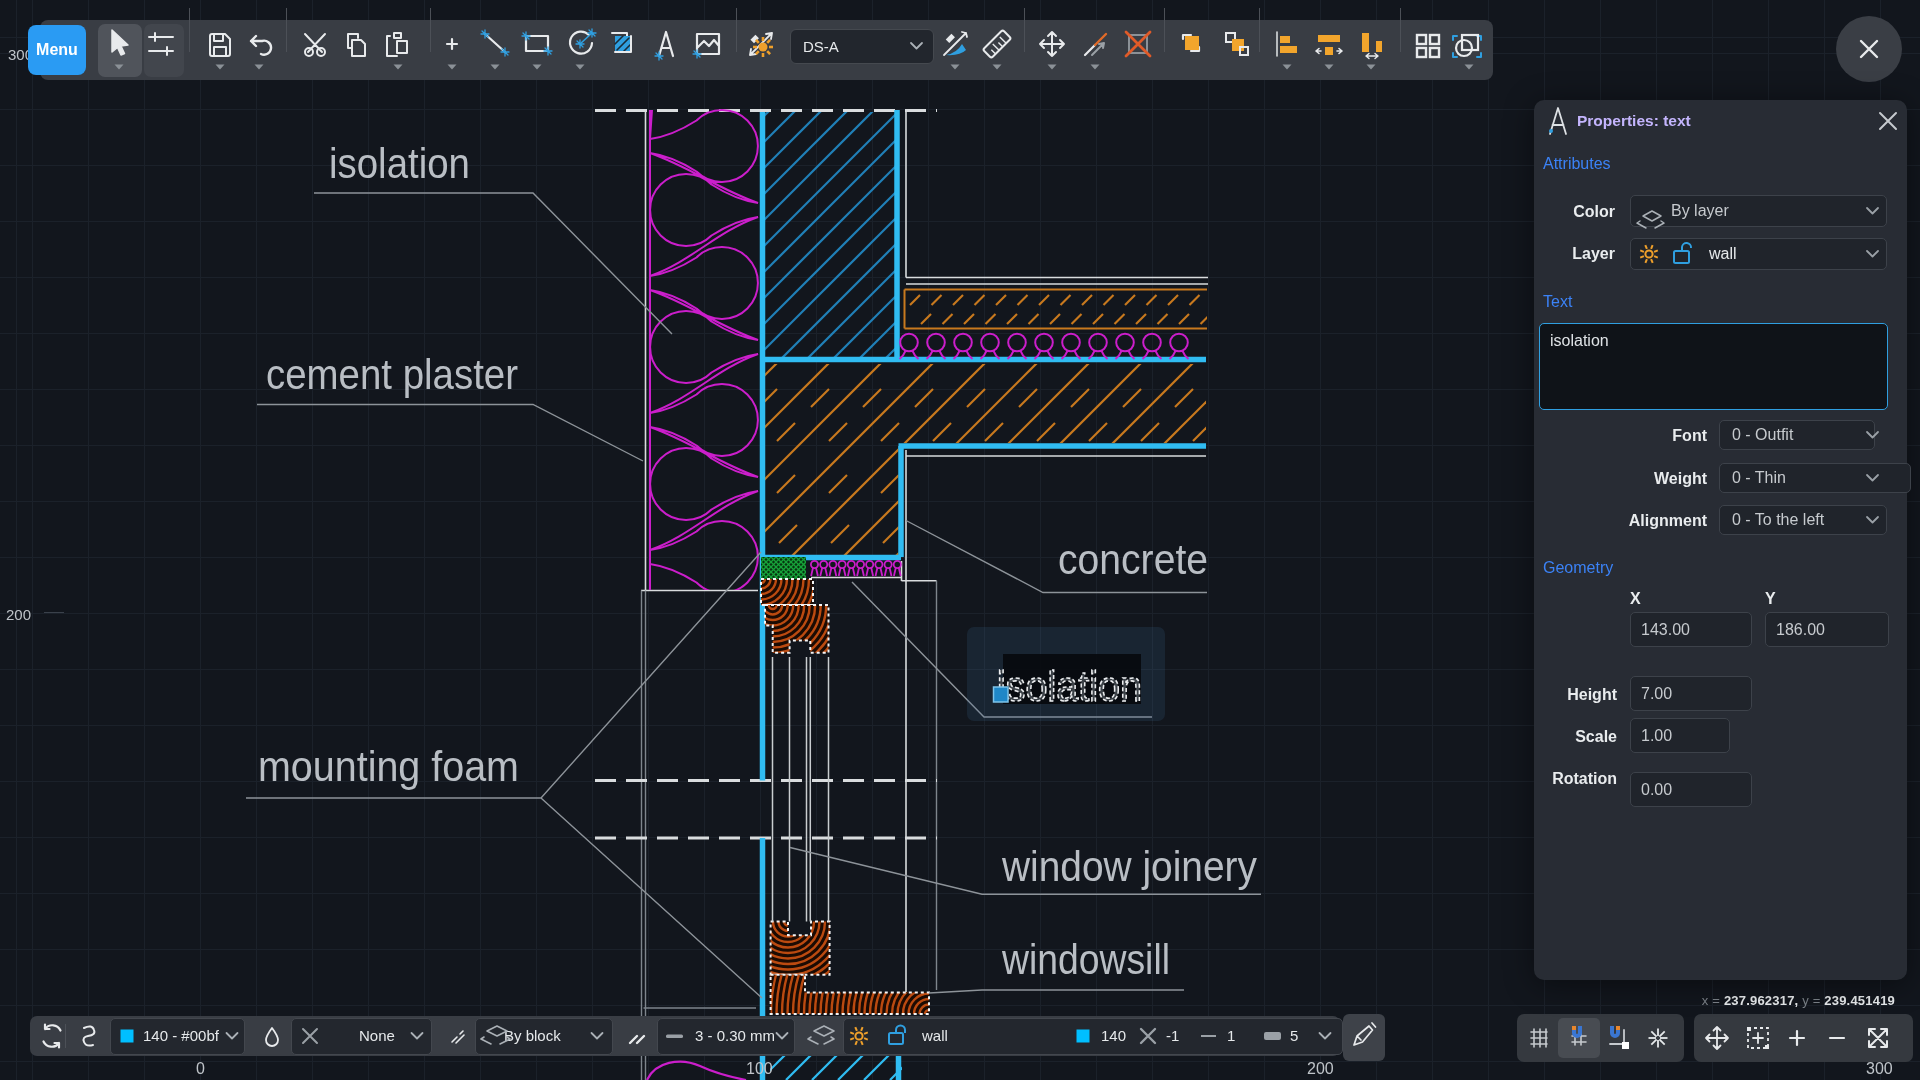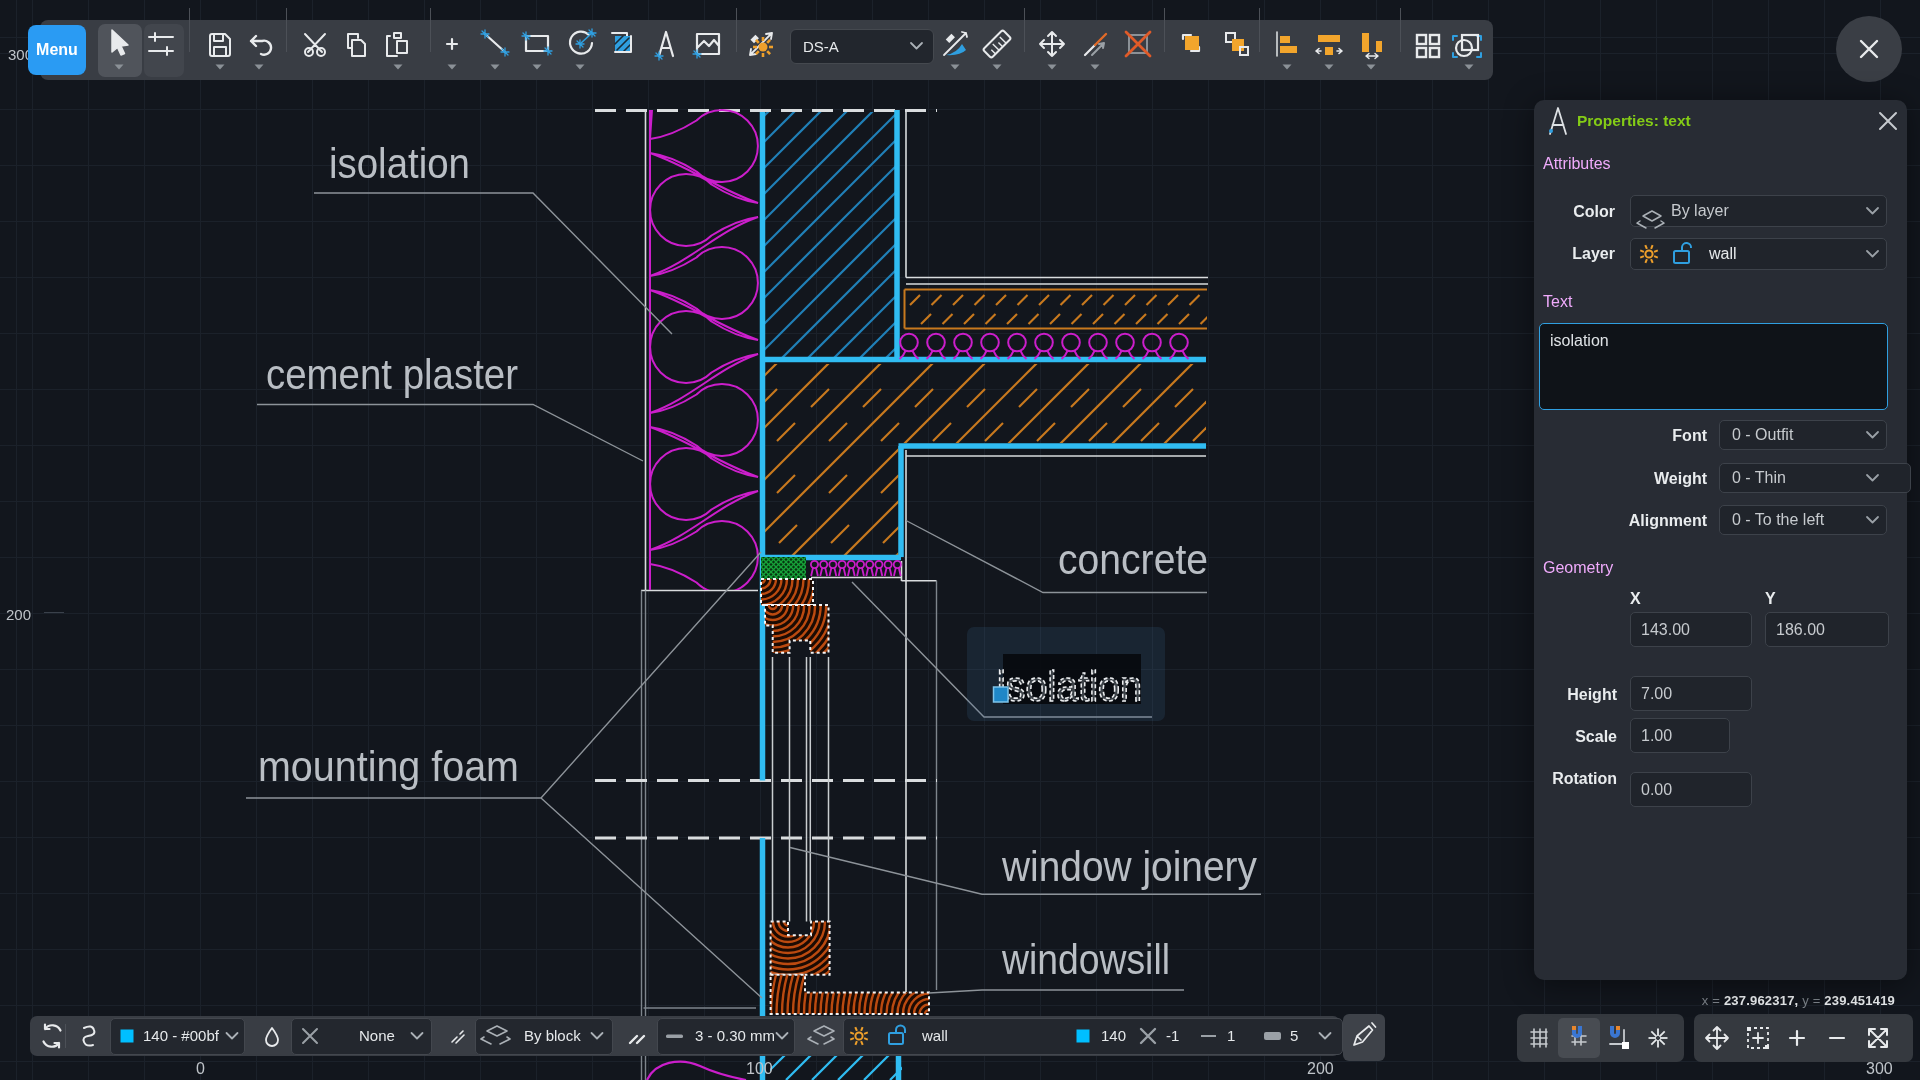--- a/index.html
+++ b/index.html
@@ -16,21 +16,21 @@
 #dsa { left:790px; top:29px; width:144px; height:35px; background:#22262d; border:1px solid #45494f; border-radius:6px; color:#e6e9eb; font-size:15px; line-height:33px; padding-left:12px; }
 #closebtn { left:1836px; top:16px; width:66px; height:66px; border-radius:50%; background:#3a3e45; }
 #botbar { left:30px; top:1016px; width:1310px; height:40px; background:#393d44; border-radius:7px; }
 .dd { position:absolute; top:1017.5px; height:37px; background:#23272e; border:1px solid #43474e; border-radius:5px; color:#e6e9eb; font-size:15px; }
 .ddtext { position:absolute; top:8.5px; }
 #penbox { left:1343px; top:1014px; width:42px; height:47px; background:#3e4249; border-radius:6px; }
 #snapgrp { left:1517px; top:1014px; width:167px; height:48px; background:#35393f; border-radius:7px; }
 #snapsel { left:1558px; top:1018px; width:42px; height:40px; background:#484c52; border-radius:5px; }
 #zoomgrp { left:1694px; top:1014px; width:219px; height:48px; background:#35393f; border-radius:7px; }
 #panel { left:1534px; top:100px; width:373px; height:880px; background:#282c34; border-radius:10px; box-shadow:0 4px 30px rgba(0,0,0,.45); color:#e6e9eb; font-size:15px; }
-.pl { position:absolute; color:#f0abfc; }
+.pl { position:absolute; color:#3b82f6; }
 .pfield { position:absolute; background:#20242b; border:1px solid #3d424a; border-radius:5px; color:#c6cace; }
 .plab { position:absolute; text-align:right; font-weight:bold; color:#e9ecee; }
 .rlab { position:absolute; color:#bfc4c9; font-size:15px; }
 #coords { position:absolute; right:25px; top:993px; font-size:13px; letter-spacing:0.2px; color:#7d838a; }
 #coords b { color:#e9ecee; font-weight:bold; }
 </style></head>
 <body>
 <div id="stage">
 <div id="grid"></div>
 <svg class="abs" style="left:0;top:0" width="1920" height="1080">
@@ -436,54 +436,54 @@
 
 <div class="abs" id="botbar"></div>
 <div class="abs" style="left:65px; top:1024px; width:1px; height:24px; background:#4c5057;"></div>
 <div class="dd" style="left:110px; width:135px;">
       <span class="ddtext" style="left:32px;">140 - #00bf</span>
     </div>
 <div class="dd" style="left:291px; width:141px;">
       <span class="ddtext" style="left:39px;margin-left:28px;">None</span>
     </div>
 <div class="dd" style="left:475px; width:138px;">
-      <span class="ddtext" style="left:48px;">By block</span>
+      <span class="ddtext" style="left:28px;">By block</span>
     </div>
 <div class="dd" style="left:657px; width:138px;">
       <span class="ddtext" style="left:37px;">3 - 0.30 mm</span>
     </div>
 <div class="dd" style="left:843px; width:500px;">
   <span class="ddtext" style="left:78px;">wall</span>
   <span class="ddtext" style="left:257px;">140</span>
   <span class="ddtext" style="left:322px;">-1</span>
   <span class="ddtext" style="left:383px;">1</span>
   <span class="ddtext" style="left:446px;">5</span>
 </div>
 <div class="abs" id="penbox"></div>
 <div class="abs" id="snapgrp"></div>
 <div class="abs" id="snapsel"></div>
 <div class="abs" id="zoomgrp"></div>
 
 <div class="abs" id="panel"></div>
-<div class="abs" style="left:1577px; top:112px; font-size:15.5px; font-weight:bold; color:#84cc16;">Properties: text</div>
+<div class="abs" style="left:1577px; top:112px; font-size:15.5px; font-weight:bold; color:#c4b5fd;">Properties: text</div>
 <div class="pl" style="left:1543px; top:155px;">Attributes</div>
 <div class="plab" style="left:1515px; top:203px; width:100px;">Color</div>
 <div class="pfield" style="left:1630px; top:195px; width:257px; height:32px;">
       <span class="abs" style="left:40px; top:6px;">By layer</span>
     </div>
 <div class="plab" style="left:1515px; top:245px; width:100px;">Layer</div>
 <div class="pfield" style="left:1630px; top:238px; width:257px; height:32px;">
       <span class="abs" style="left:78px; top:6px; color:#e6e9eb;">wall</span>
     </div>
 <div class="pl" style="left:1543px; top:293px;">Text</div>
 <div class="pfield" style="left:1539px; top:323px; width:349px; height:87px; background:#0f1318; border:1.5px solid #2f9fe0;">
       <span class="abs" style="left:10px; top:8px; color:#dfe3e6;">isolation</span>
     </div>
 <div class="plab" style="left:1607px; top:427px; width:100px;">Font</div>
-<div class="pfield" style="left:1719px; top:420px; width:168px; height:30px;">
+<div class="pfield" style="left:1719px; top:420px; width:156px; height:30px;">
       <span class="abs" style="left:12px; top:5px;">0 - Outfit</span>
     </div>
 <div class="plab" style="left:1607px; top:470px; width:100px;">Weight</div>
 <div class="pfield" style="left:1719px; top:463px; width:192px; height:30px;">
       <span class="abs" style="left:12px; top:5px;">0 - Thin</span>
     </div>
 <div class="plab" style="left:1607px; top:512px; width:100px;">Alignment</div>
 <div class="pfield" style="left:1719px; top:505px; width:168px; height:30px;">
       <span class="abs" style="left:12px; top:5px;">0 - To the left</span>
     </div>

